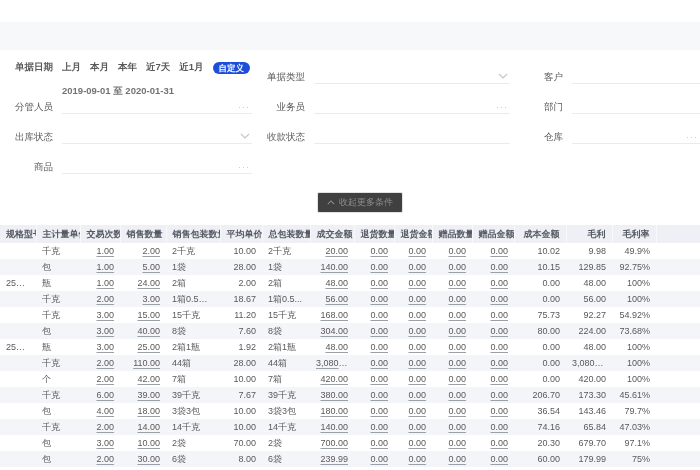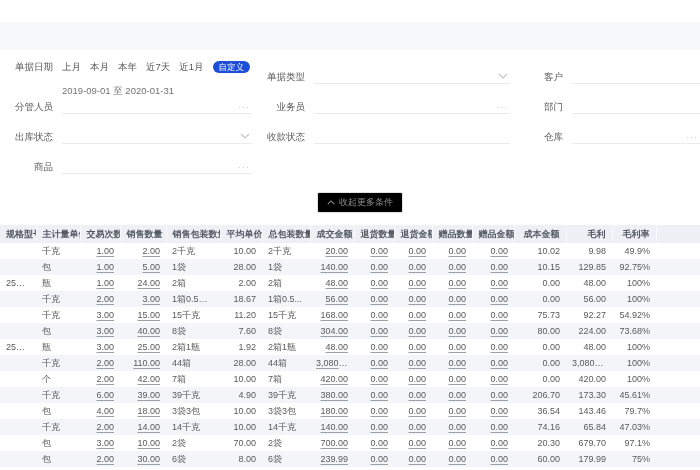--- a/index.html
+++ b/index.html
@@ -24,35 +24,35 @@
     width:62px; flex:0 0 62px; text-align:right; padding-right:9px;
     font-size:9.5px; color:#595959; line-height:14px; white-space:nowrap;
   }
   .f-field {
     flex:1; position:relative; height:16px;
     border-bottom:1px solid #ebebeb;
   }
   .f-field .chev { position:absolute; right:2px; bottom:4px; }
   .f-field .dots { position:absolute; right:2px; bottom:1px; font-size:9px; color:#c3c6cc; letter-spacing:1px; }
 
-  .date-item { grid-row:1; height:auto; align-items:flex-start; }
+  .date-item { grid-row:1; height:auto; align-items:flex-start;font-weight:bold; }
   .date-content { flex:1; padding-top:1px; }
-  .date-links { display:flex; align-items:flex-start; }
+  .date-links { display:flex; align-items:center; }
   .qlink { font-size:9.5px; color:#595959; margin-right:9px; cursor:pointer; white-space:nowrap; }
   .badge {
     display:inline-block; background:#1d4ed8; color:#fff; font-size:8.5px;
     line-height:12px; padding:0 6px; border-radius:8px; white-space:nowrap;
   }
   .date-range { font-size:9.5px; color:#737373; margin-top:11px; white-space:nowrap; }
 
   
   .collapse-wrap { text-align:center; margin-top:14px; height:26px; }
   .collapse-btn {
     display:inline-flex; align-items:center; gap:4px;
-    font-size:9px; color:#8c8c8c; background:#000000;
+    font-size:9px; color:#8c8c8c; background:#404040;
     border:1px solid #e2e2e6; border-radius:2px; padding:3px 9px; cursor:pointer;margin-left:20px;
   }
 
   
   .tbl-wrap { margin-top:8px; }
   table { width:700px; border-collapse:collapse; table-layout:fixed; }
   thead th {
     background:#eef0f5; color:#555a63; font-size:9px; font-weight:bold;
     height:18px; padding:0 6px; white-space:nowrap; overflow:hidden;
     border-right:1px solid #f8f9fb;
@@ -357,21 +357,21 @@
             <td class="ar">420.00</td>
             <td class="ar">100%</td>
             <td></td>
           </tr>
           <tr>
             <td class="al"></td>
             <td class="al">千克</td>
             <td class="ar lnk">6.00</td>
             <td class="ar lnk">39.00</td>
             <td class="al">39千克</td>
-            <td class="ar">4.90</td>
+            <td class="ar">7.67</td>
             <td class="al">39千克</td>
             <td class="ar lnk">380.00</td>
             <td class="ar lnk">0.00</td>
             <td class="ar lnk">0.00</td>
             <td class="ar lnk">0.00</td>
             <td class="ar lnk">0.00</td>
             <td class="ar">206.70</td>
             <td class="ar">173.30</td>
             <td class="ar">45.61%</td>
             <td></td>

